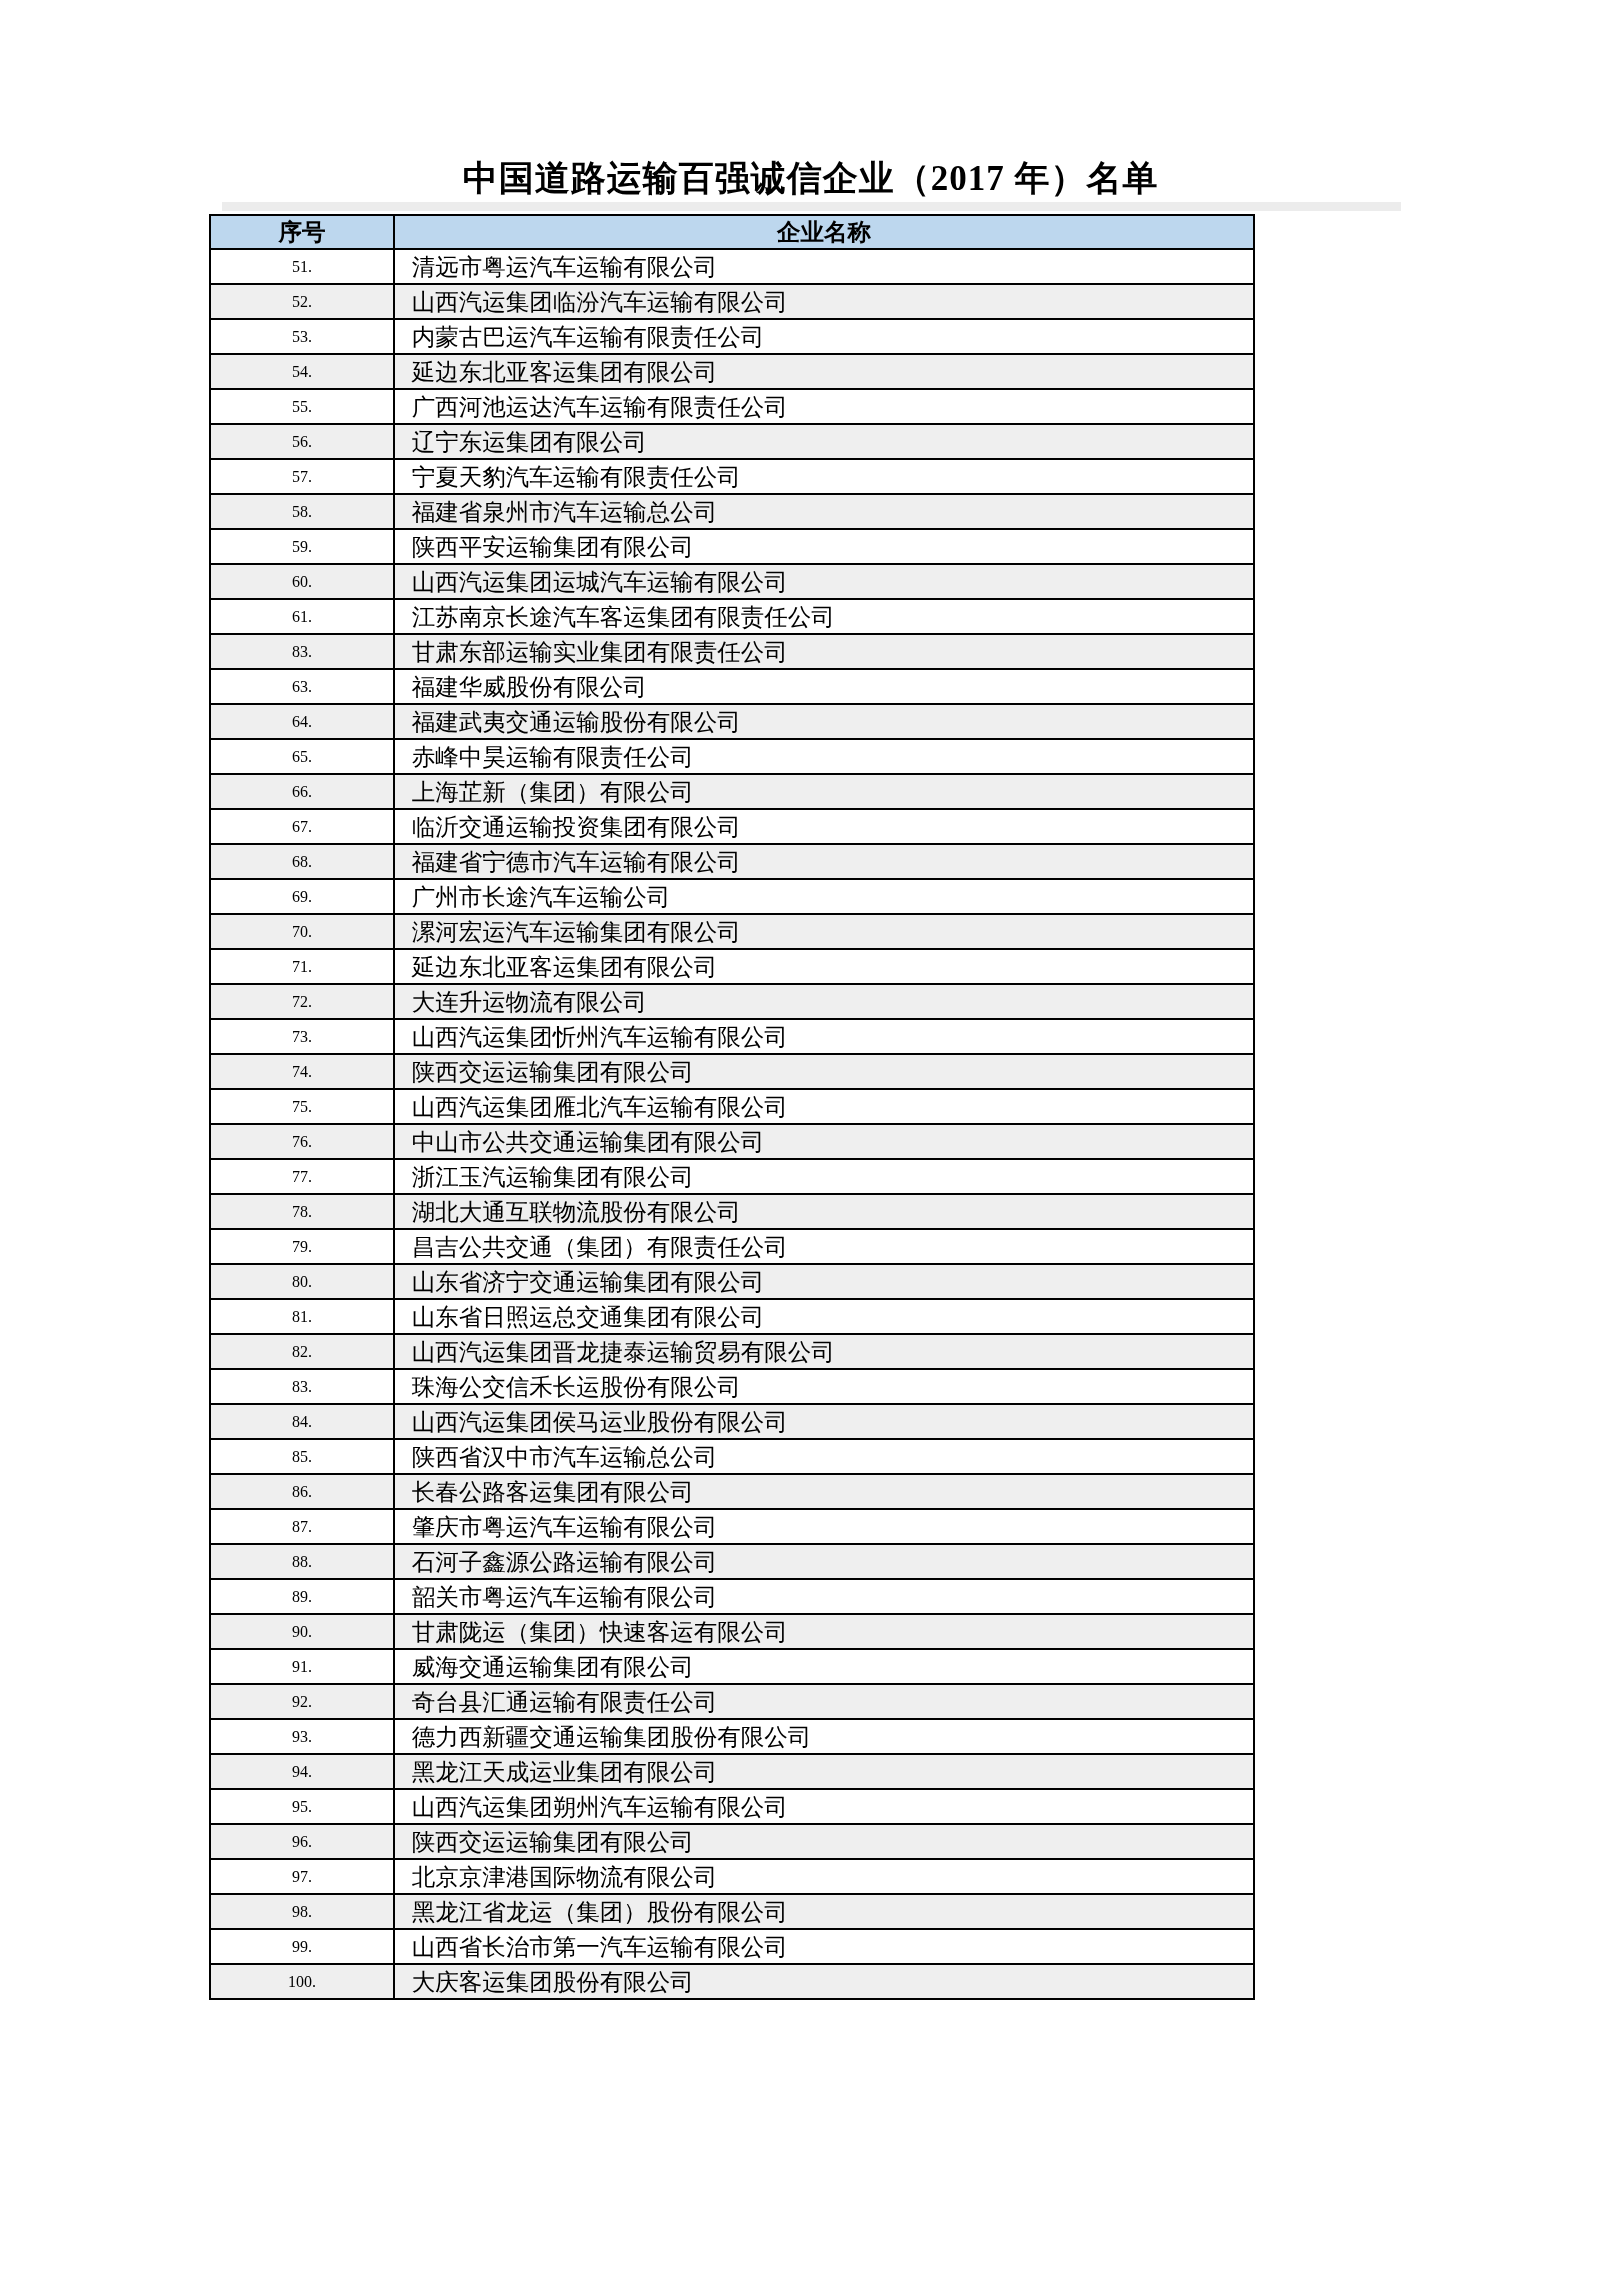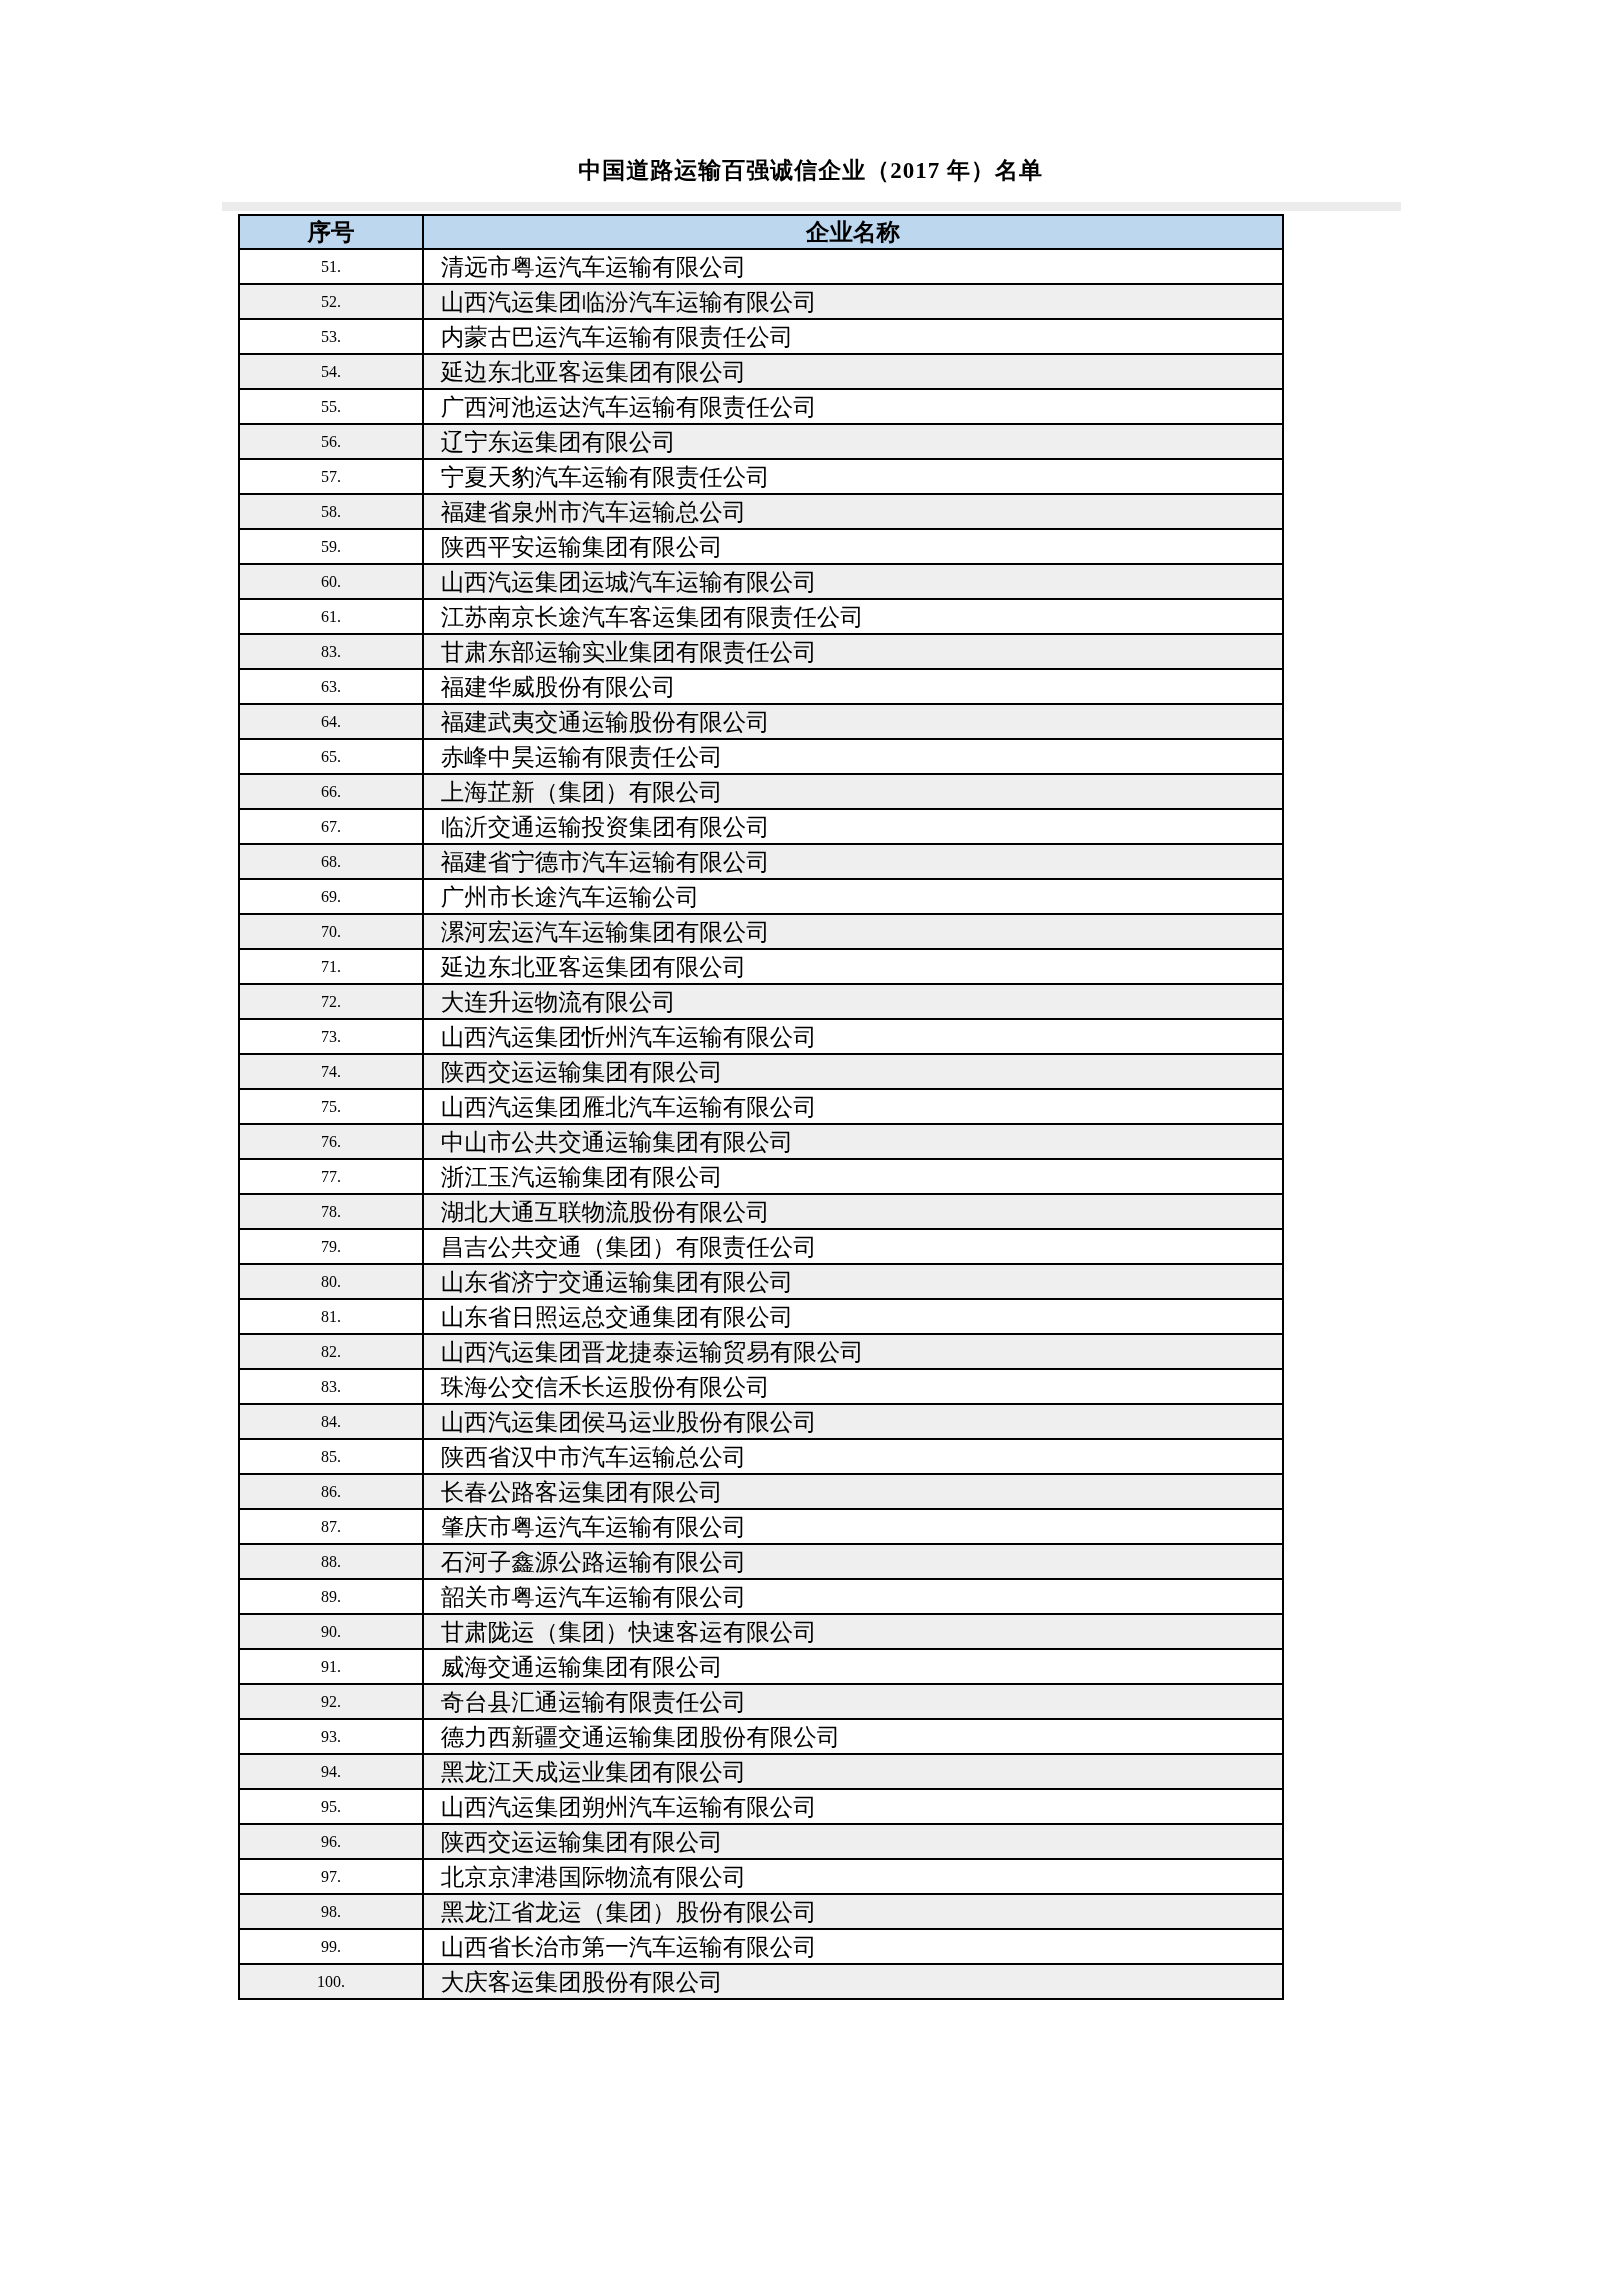--- a/index.html
+++ b/index.html
@@ -10,36 +10,36 @@
     position: relative;
     font-family: "Liberation Serif", "DejaVu Serif", serif;
     color: #000000;
   }
   .doc-title {
     position: absolute;
     top: 155px;
     left: 0;
     width: 100%;
     text-align: center;
-    font-size: 23px;
+    font-size: 35px;
     font-weight: bold;
     letter-spacing: 1px;
     font-family: "Liberation Serif", "DejaVu Serif", serif;
   }
   .prev-row-sliver {
     position: absolute;
     left: 222px;
     top: 202px;
     width: 1179px;
     height: 8.8px;
     background: #ececec;
   }
   table.roster {
     position: absolute;
-    left: 238px;
+    left: 209px;
     top: 214px;
     width: 1046px;
     border-collapse: collapse;
     table-layout: fixed;
     border: 2.9px solid #000000;
   }
   table.roster col.c-rank { width: 184px; }
   table.roster th, table.roster td {
     border: 2px solid #000000;
     overflow: hidden;

